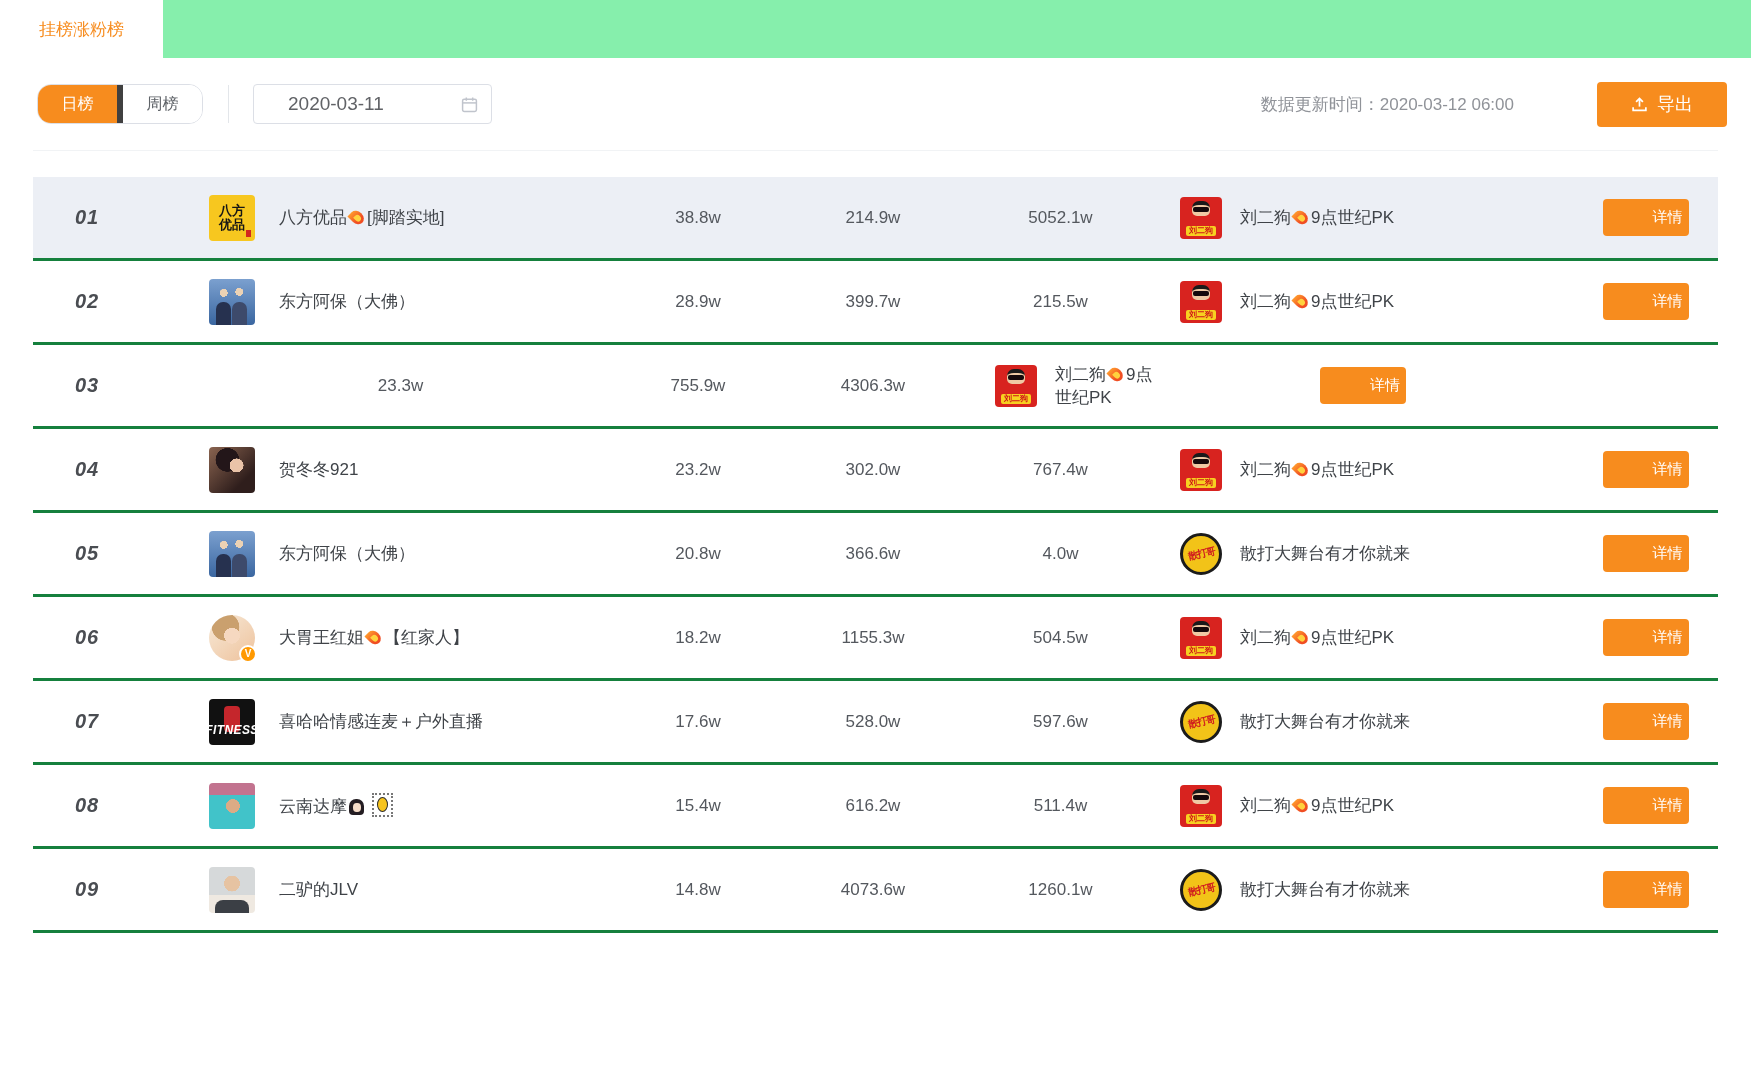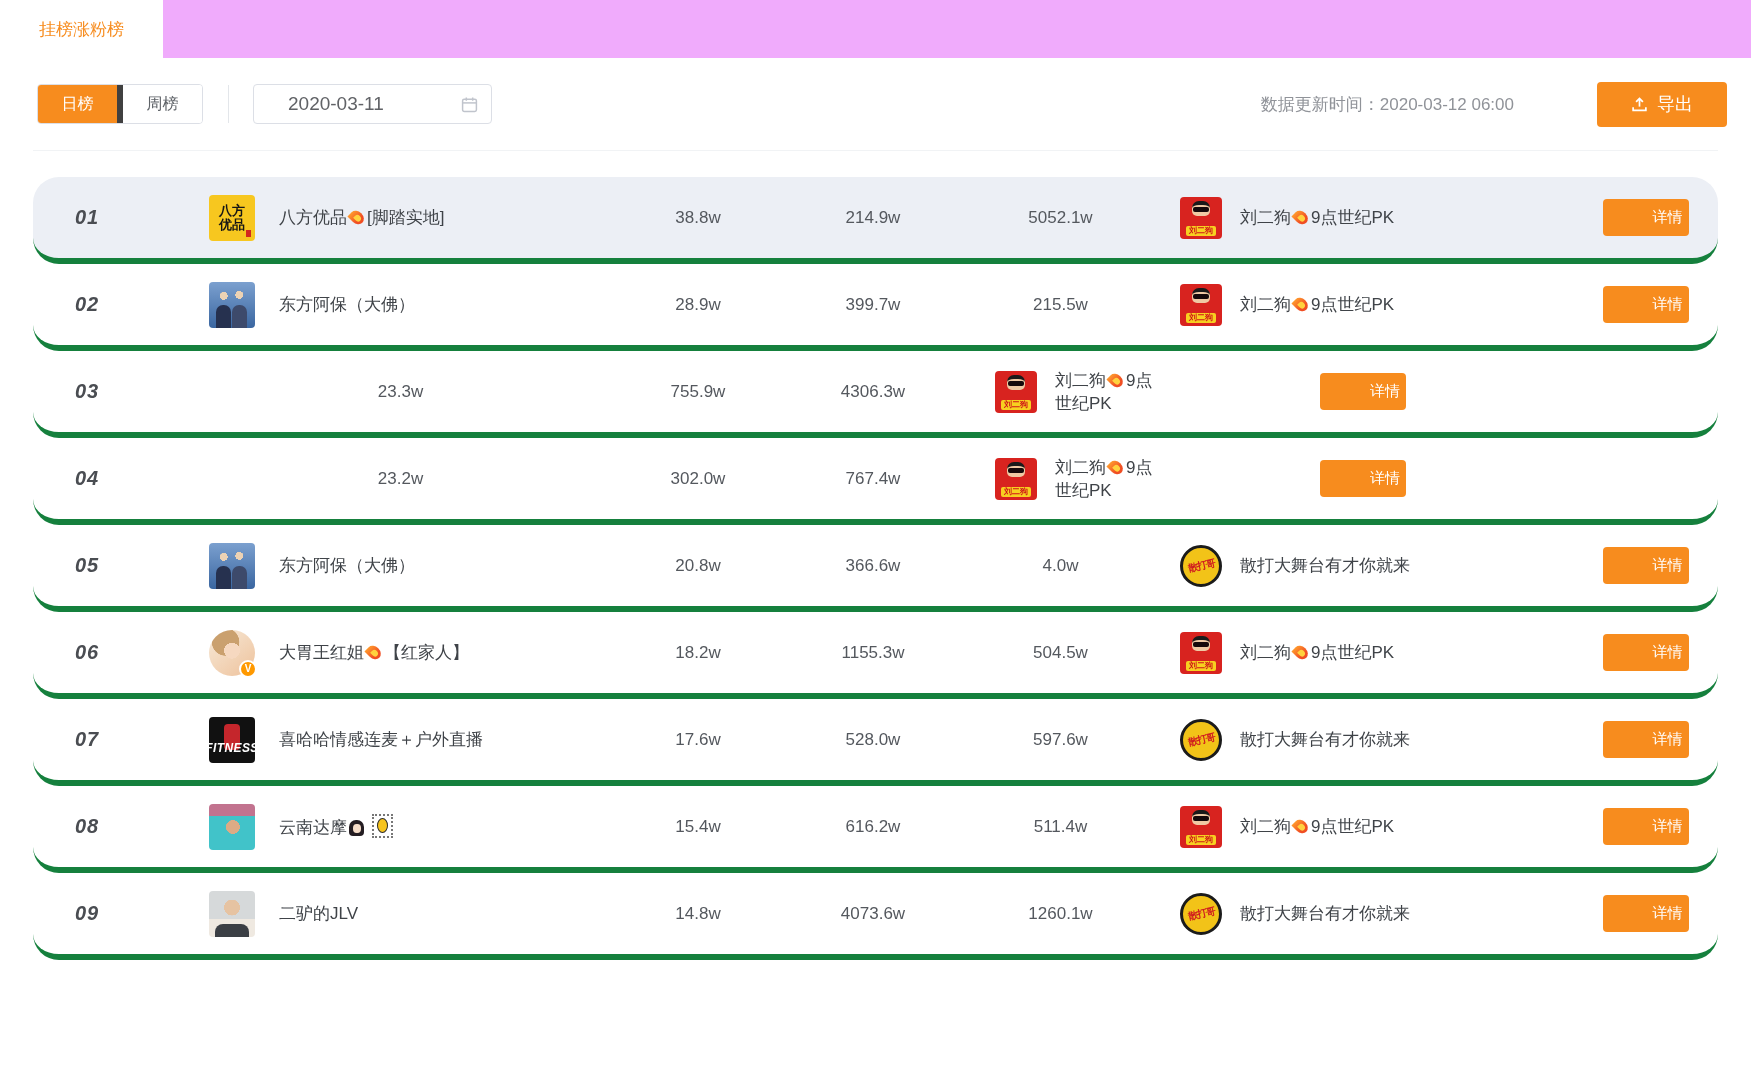--- a/index.html
+++ b/index.html
@@ -1,45 +1,45 @@
 <!DOCTYPE html>
 <html><head>
 <meta charset="utf-8">
 <style>
   html,body{margin:0;padding:0;}
   body{
     width:1751px;height:1080px;overflow:hidden;background:#fff;
     font-family:"Liberation Sans","DejaVu Sans",sans-serif;color:#444;
   }
   
-  .tabbar{height:58px;background:#f0abfc;display:flex;align-items:stretch;}
+  .tabbar{height:58px;background:#86efac;display:flex;align-items:stretch;}
   .tab{width:163px;background:#fff;display:flex;align-items:center;justify-content:center;
        font-size:17px;color:#f78c1e;cursor:pointer;}
   
   .panel{padding:0 33px;}
   .toolbar{height:92px;display:flex;align-items:center;border-bottom:1px solid #f1f3f5;}
-  .seg{display:flex;height:40px;border:1px solid #dcdfe6;border-radius:4px;overflow:hidden;margin-left:4px;box-sizing:border-box;}
+  .seg{display:flex;height:40px;border:1px solid #dcdfe6;border-radius:14px;overflow:hidden;margin-left:4px;box-sizing:border-box;}
   .seg-btn{width:79px;display:flex;align-items:center;justify-content:center;font-size:16px;
            background:#fff;color:#5f6368;cursor:pointer;}
   .seg-btn.on{background:#f78c1e;color:#fff;}
   .seg-btn + .seg-btn{border-left:6px solid #404040;}
   .vdiv{width:1px;height:38px;background:#e3e6ea;margin:0 24px 0 25px;}
   .date{width:239px;height:40px;border:1px solid #dcdfe6;border-radius:4px;box-sizing:border-box;
         display:flex;align-items:center;padding-left:34px;position:relative;font-size:19px;color:#606266;cursor:pointer;}
   .date svg{position:absolute;right:13px;top:11px;}
   .spacer{flex:1;}
   .update{font-size:17px;color:#909399;margin-right:40px;white-space:nowrap;}
   .export{width:130px;height:45px;background:#f78c1e;color:#fff;border:none;border-radius:4px;
           font-size:18px;display:flex;align-items:center;justify-content:center;gap:9px;cursor:pointer;
           margin-right:-9px;font-family:inherit;margin-left:43px;}
   
   .table{margin-top:26px;}
   .thead,.trow{display:grid;grid-template-columns:150px 435px 160px 190px 185px 420px 1fr;align-items:center;}
   .thead{height:60px;background:#f7f8f9;color:#9aa0a6;font-size:17px;margin-bottom:4px;}
-  .trow{height:81px;border-bottom:6px solid #15803d;font-size:17px;color:#54585e;background:#fff;border-radius:26px;}
+  .trow{height:81px;border-bottom:3px solid #15803d;font-size:17px;color:#54585e;background:#fff;}
   .trow.highlight{background:#eceff5;}
   .c-rank{padding-left:42px;}
   .trow .c-rank{font-style:italic;font-weight:bold;font-size:20px;color:#4a4d52;letter-spacing:1px;}
   .c-host{display:flex;align-items:center;padding-left:26px;gap:24px;}
   .c-num{text-align:center;}
   .c-cohost{display:flex;align-items:center;padding-left:27px;gap:18px;}
   .c-action{text-align:center;}
   .host-name,.cohost-name{color:#3f4348;}
   button.detail{width:86px;height:37px;background:#f78c1e;color:#fff;border:none;border-radius:4px;
                 font-size:15px;cursor:pointer;font-family:inherit;text-align:right;}
@@ -190,20 +190,24 @@
           <div class="cell c-cohost">
             <div class="avatar sm av-liuergou">
               <span class="av-strip">刘二狗</span>
             </div>
             <div class="cohost-name">刘二狗<span class="e-fire"></span>9点世纪PK</div>
           </div>
           <div class="cell c-action"><button class="detail">详情</button></div>
         </div>
         <div class="trow">
           <div class="cell c-rank">04</div>
+          <div class="cell c-host">
+            <div class="avatar av-womandark"></div>
+            <div class="host-name">贺冬冬921</div>
+          </div>
           <div class="cell c-num">23.2w</div>
           <div class="cell c-num">302.0w</div>
           <div class="cell c-num">767.4w</div>
           <div class="cell c-cohost">
             <div class="avatar sm av-liuergou">
               <span class="av-strip">刘二狗</span>
             </div>
             <div class="cohost-name">刘二狗<span class="e-fire"></span>9点世纪PK</div>
           </div>
           <div class="cell c-action"><button class="detail">详情</button></div>

